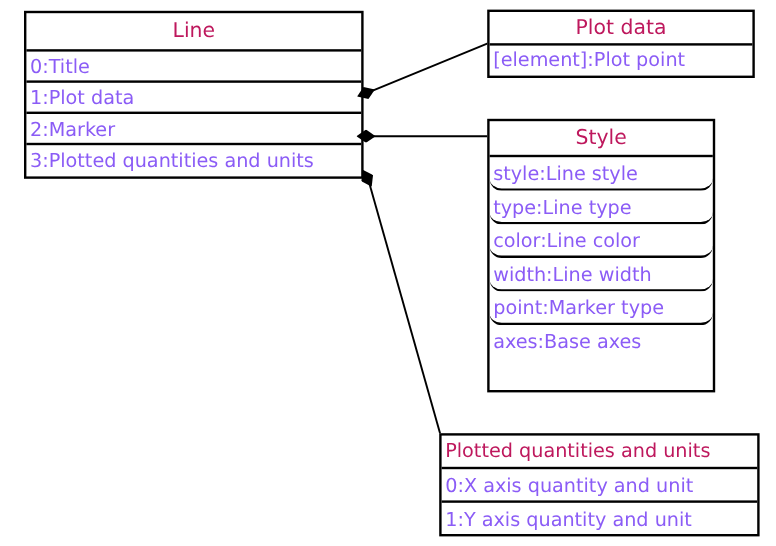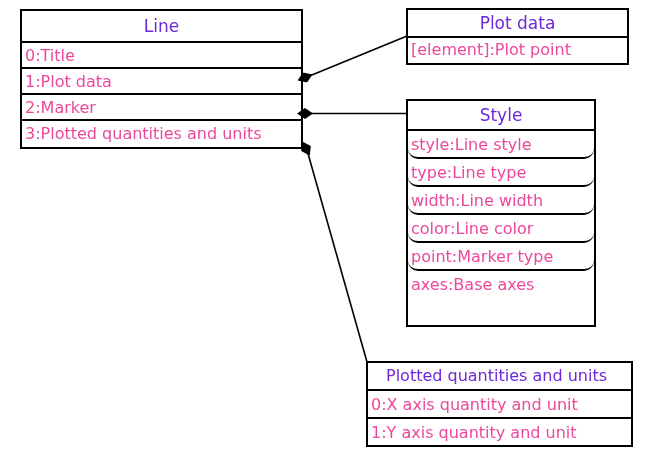--- a/index.html
+++ b/index.html
@@ -19,32 +19,32 @@
     position: absolute;
     box-sizing: border-box;
     border: 2px solid #000000;
     background: #ffffff;
     z-index: 3;
   }
   .uml-header {
     box-sizing: border-box;
     border-bottom: 2px solid #000000;
     text-align: center;
-    color: #6d28d9;
+    color: #be185d;
     white-space: nowrap;
     overflow: hidden;
   }
   .uml-header.left {
     text-align: left;
   }
   .uml-row {
     box-sizing: border-box;
     border-bottom: 2px solid #000000;
     text-align: left;
-    color: #ec4899;
+    color: #8b5cf6;
     white-space: nowrap;
     overflow: hidden;
   }
   .uml-row.last {
     border-bottom: none;
   }
 
   
   #box-line { left: 20px; top: 9px; width: 283px; height: 140px; }
   #box-line .uml-header { height: 32px; line-height: 30px; font-size: 17px; }
@@ -55,21 +55,21 @@
   #box-plotdata .uml-header { height: 28px; line-height: 26px; font-size: 17px; }
   #box-plotdata .uml-row { height: 25px; line-height: 24px; font-size: 16px; padding-left: 3px; }
 
   
   #box-style { left: 406px; top: 99px; width: 190px; height: 228px; }
   #box-style .uml-header { height: 30px; line-height: 28px; font-size: 17px; }
   #box-style .uml-row { height: 28px; line-height: 27px; font-size: 16px; padding-left: 3px; border-radius: 10px; }
 
   
   #box-pqu { left: 366px; top: 361px; width: 267px; height: 86px; }
-  #box-pqu .uml-header { height: 28px; line-height: 26px; font-size: 16px; padding-left: 18px; }
+  #box-pqu .uml-header { height: 28px; line-height: 26px; font-size: 16px; padding-left: 3px; }
   #box-pqu .uml-row { height: 28px; line-height: 27px; font-size: 16px; padding-left: 3px; }
 
   
   #connectors {
     position: absolute;
     left: 0;
     top: 0;
     width: 647px;
     height: 455px;
     z-index: 1;
@@ -108,22 +108,22 @@
 
   <div class="uml-box" id="box-plotdata">
     <div class="uml-header">Plot data</div>
     <div class="uml-row last">[element]:Plot point</div>
   </div>
 
   <div class="uml-box" id="box-style">
     <div class="uml-header">Style</div>
     <div class="uml-row">style:Line style</div>
     <div class="uml-row">type:Line type</div>
+    <div class="uml-row">color:Line color</div>
     <div class="uml-row">width:Line width</div>
-    <div class="uml-row">color:Line color</div>
     <div class="uml-row">point:Marker type</div>
     <div class="uml-row last">axes:Base axes</div>
   </div>
 
   <div class="uml-box" id="box-pqu">
     <div class="uml-header left">Plotted quantities and units</div>
     <div class="uml-row">0:X axis quantity and unit</div>
     <div class="uml-row last">1:Y axis quantity and unit</div>
   </div>
 

